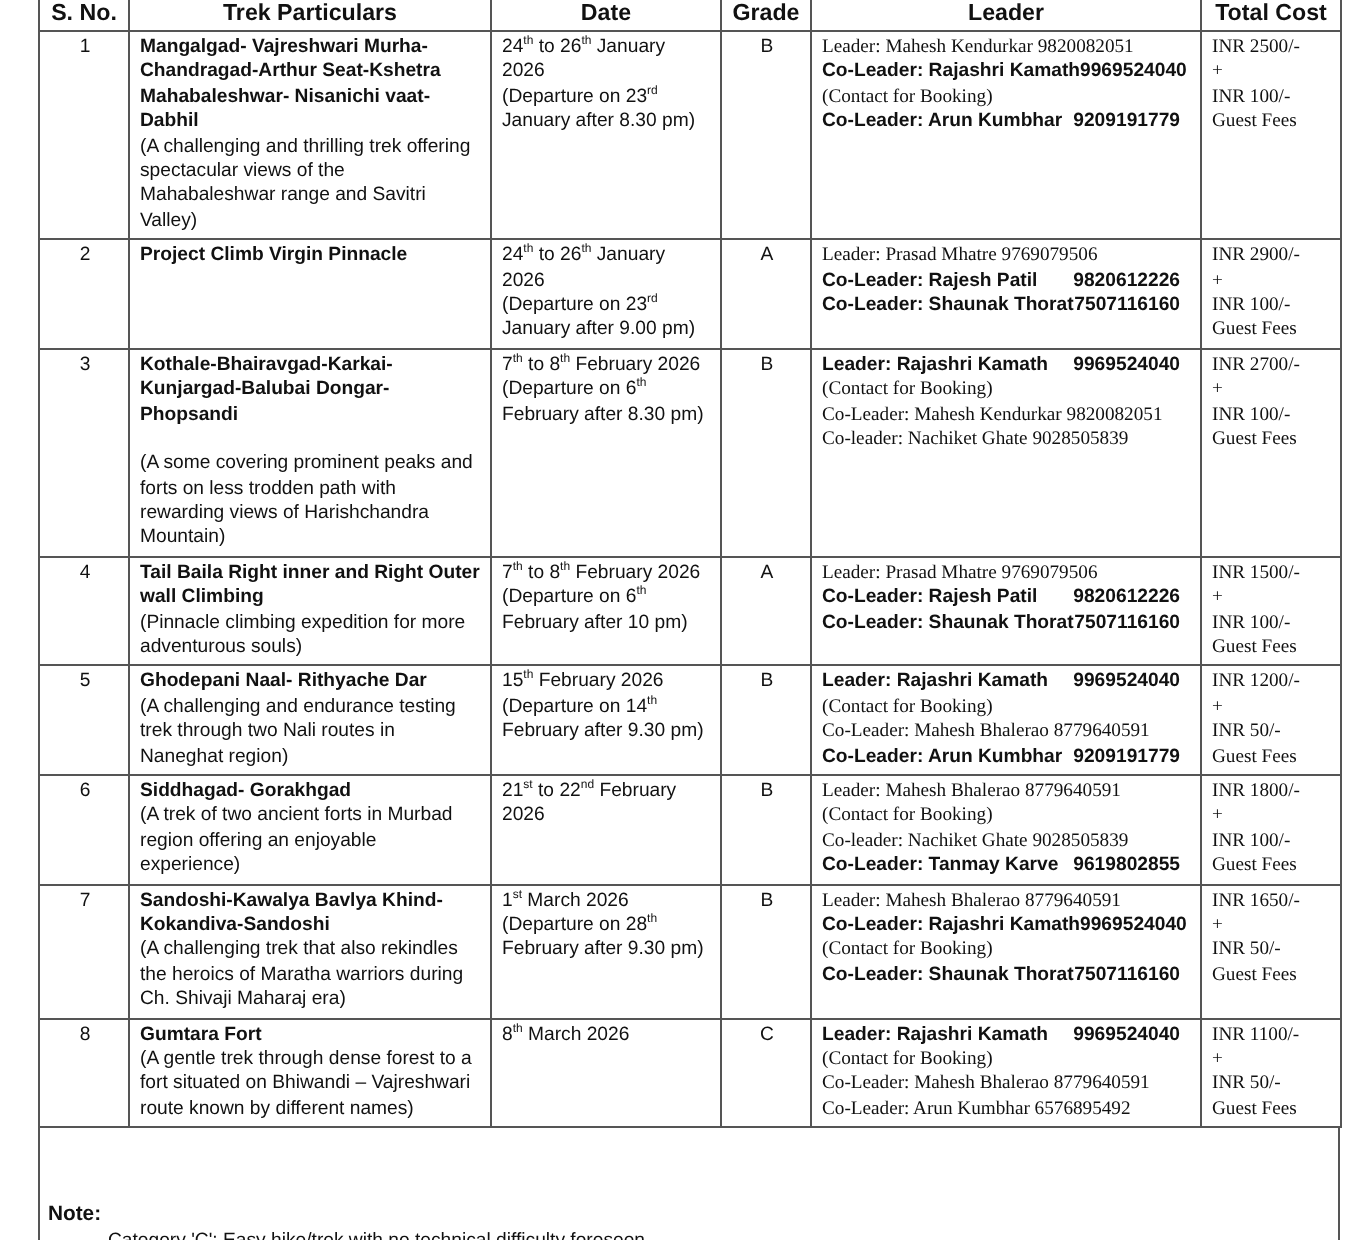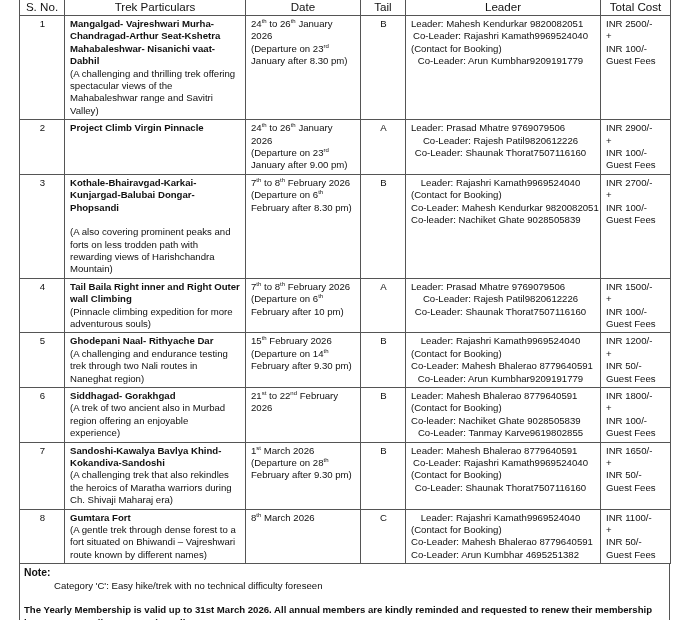--- a/index.html
+++ b/index.html
@@ -1,38 +1,38 @@
 <!DOCTYPE html>
 <html><head>
 <meta charset="utf-8">
 <style>
   * { box-sizing: border-box; margin: 0; padding: 0; }
   html, body { width: 679px; height: 620px; overflow: hidden; background: #ffffff; }
   body { font-family: "Liberation Sans", sans-serif; color: #111; font-size: 9.6px; line-height: 12.4px; position: relative; }
   .page { position: absolute; left: 19px; top: -2px; width: 651px; }
   table.treks { border-collapse: collapse; width: 651px; table-layout: fixed; }
   table.treks th, table.treks td { border: 1px solid #555; vertical-align: top; }
-  table.treks th { font-weight: normal; font-size: 11.6px; line-height: 16px; height: 17px; text-align: center; padding: 0 2px; }
+  table.treks th { font-weight: bold; font-size: 11.6px; line-height: 16px; height: 17px; text-align: center; padding: 0 2px; }
   table.treks td { padding: 2px 4px 2px 5px; }
   col.c-sno { width: 45px; }
   col.c-part { width: 181px; }
   col.c-date { width: 115px; }
   col.c-grade { width: 45px; }
   col.c-leader { width: 195px; }
   col.c-cost { width: 70px; }
   td.sno, td.grade { text-align: center; }
   .title { font-weight: bold; display: block; }
   .desc { display: block; }
   .gap { display: block; height: 12px; }
-  .line { display: block; white-space: nowrap; }
-  .ln { display: flex; justify-content: center; white-space: nowrap; padding-right: 6px; }
+  .line { display: block; white-space: nowrap; font-family: Liberation Serif, serif; }
+  .ln { display: flex; justify-content: space-between; white-space: nowrap; padding-right: 6px; font-weight: bold; }
   sup { font-size: 6px; line-height: 0; vertical-align: 4px; }
   .note-box { border: 1px solid #555; border-top: none; padding: 3px 4px 4px 4px; width: 651px; }
   .note-row { display: flex; }
-  .note-label { font-weight: bold; font-size: 10.4px; width: 50px; }
+  .note-label { font-weight: bold; font-size: 10.4px; width: 50px; margin-top: 35px; }
   .note-indent { padding-left: 30px; display: block; }
   .membership { font-weight: bold; margin-top: 12px; line-height: 12.6px; }
 </style>
 </head>
 <body>
 
 <div class="page">
   <table class="treks">
     <colgroup>
       <col class="c-sno">
@@ -40,21 +40,21 @@
         <col class="c-date">
         <col class="c-grade">
         <col class="c-leader">
         <col class="c-cost">
     </colgroup>
     <thead>
       <tr>
         <th>S. No.</th>
         <th>Trek Particulars</th>
         <th>Date</th>
-        <th>Tail</th>
+        <th>Grade</th>
         <th>Leader</th>
         <th>Total Cost</th>
       </tr>
     </thead>
     <tbody id="trek-rows">
         <tr>
     <td class="sno">1</td>
     <td>
       <span class="title">Mangalgad- Vajreshwari Murha-Chandragad-Arthur Seat-Kshetra Mahabaleshwar- Nisanichi vaat-Dabhil</span>
 
@@ -111,21 +111,21 @@
       <span class="line">+</span>
       <span class="line">INR 100/-</span>
       <span class="line">Guest Fees</span>
     </td>
         </tr>
         <tr>
     <td class="sno">3</td>
     <td>
       <span class="title">Kothale-Bhairavgad-Karkai-Kunjargad-Balubai Dongar-Phopsandi</span>
       <span class="gap"></span>
-      <span class="desc">(A also covering prominent peaks and forts on less trodden path with rewarding views of Harishchandra Mountain)</span>
+      <span class="desc">(A some covering prominent peaks and forts on less trodden path with rewarding views of Harishchandra Mountain)</span>
     </td>
     <td>
       <span>7</span><sup>th</sup><span> to </span><span>8</span><sup>th</sup><span> February 2026</span>
       <br><span><span>(Departure on 6</span><sup>th</sup><span> February after 8.30 pm)</span></span>
     </td>
     <td class="grade">B</td>
     <td>
             <span class="ln">
               <span>Leader: Rajashri Kamath</span>
               <span>9969524040</span>
@@ -200,21 +200,21 @@
       <span class="line">+</span>
       <span class="line">INR 50/-</span>
       <span class="line">Guest Fees</span>
     </td>
         </tr>
         <tr>
     <td class="sno">6</td>
     <td>
       <span class="title">Siddhagad- Gorakhgad</span>
 
-      <span class="desc">(A trek of two ancient also in Murbad region offering an enjoyable experience)</span>
+      <span class="desc">(A trek of two ancient forts in Murbad region offering an enjoyable experience)</span>
     </td>
     <td>
       <span>21</span><sup>st</sup><span> to </span><span>22</span><sup>nd</sup><span> February 2026</span>
       
     </td>
     <td class="grade">B</td>
     <td>
             <span class="line">Leader: Mahesh Bhalerao 8779640591</span>
             <span class="line">(Contact for Booking)</span>
             <span class="line">Co-leader: Nachiket Ghate 9028505839</span>
@@ -273,21 +273,21 @@
       
     </td>
     <td class="grade">C</td>
     <td>
             <span class="ln">
               <span>Leader: Rajashri Kamath</span>
               <span>9969524040</span>
             </span>
             <span class="line">(Contact for Booking)</span>
             <span class="line">Co-Leader: Mahesh Bhalerao 8779640591</span>
-            <span class="line">Co-Leader: Arun Kumbhar 4695251382</span>
+            <span class="line">Co-Leader: Arun Kumbhar 6576895492</span>
           </td>
     <td>
       <span class="line">INR 1100/-</span>
       <span class="line">+</span>
       <span class="line">INR 50/-</span>
       <span class="line">Guest Fees</span>
     </td>
         </tr>
       </tbody>
   </table>

